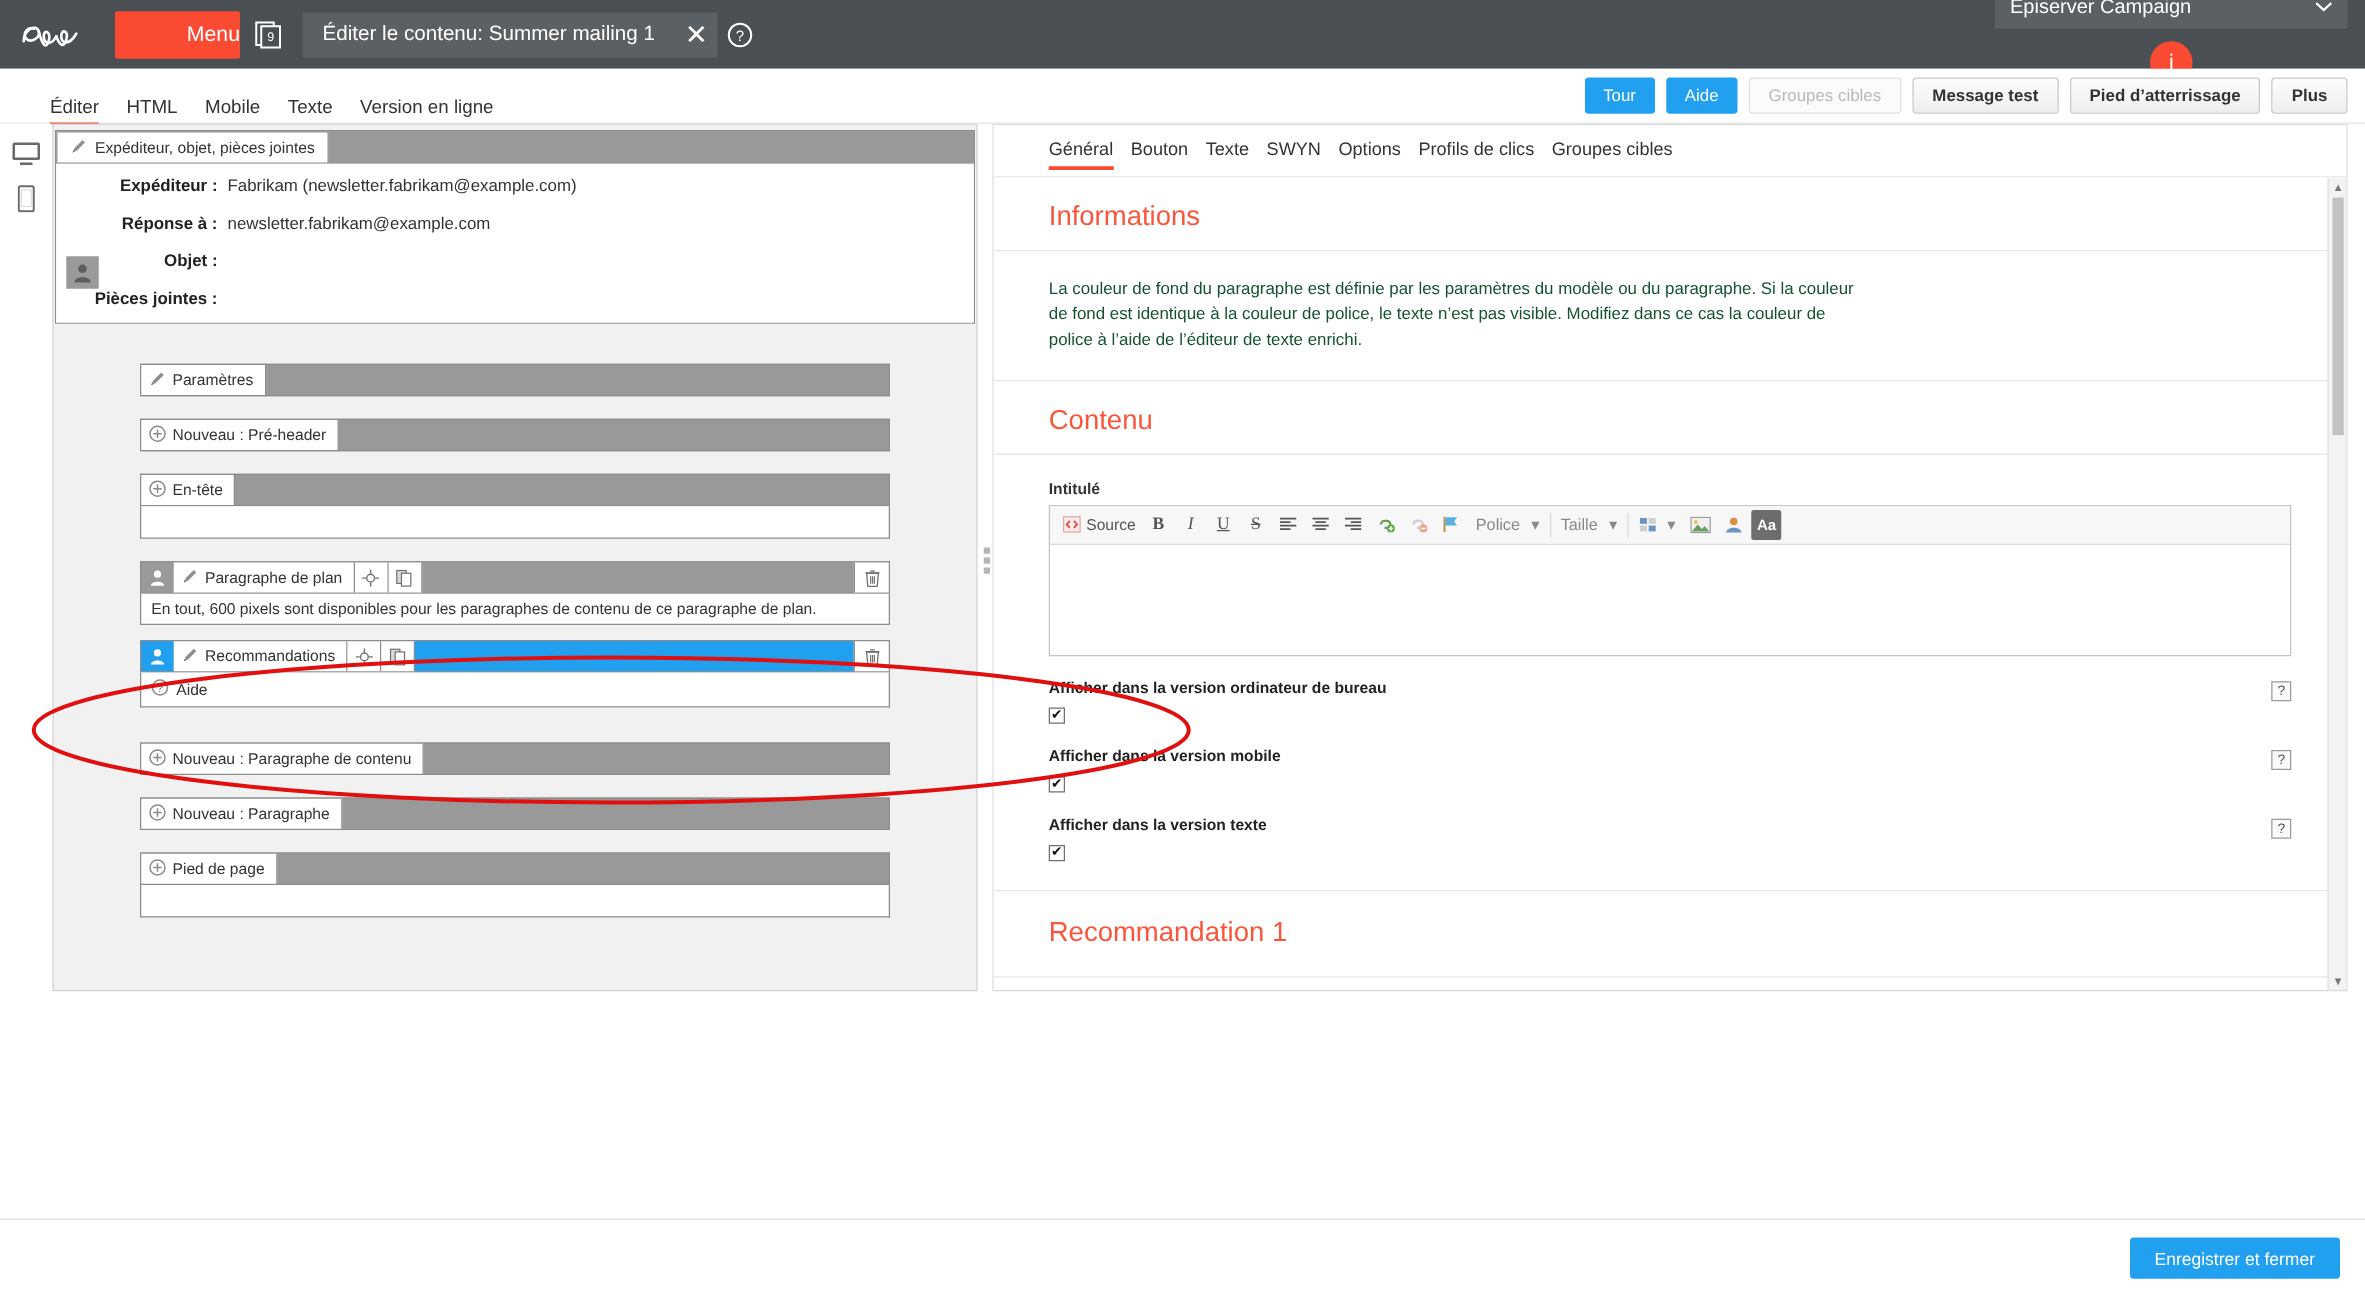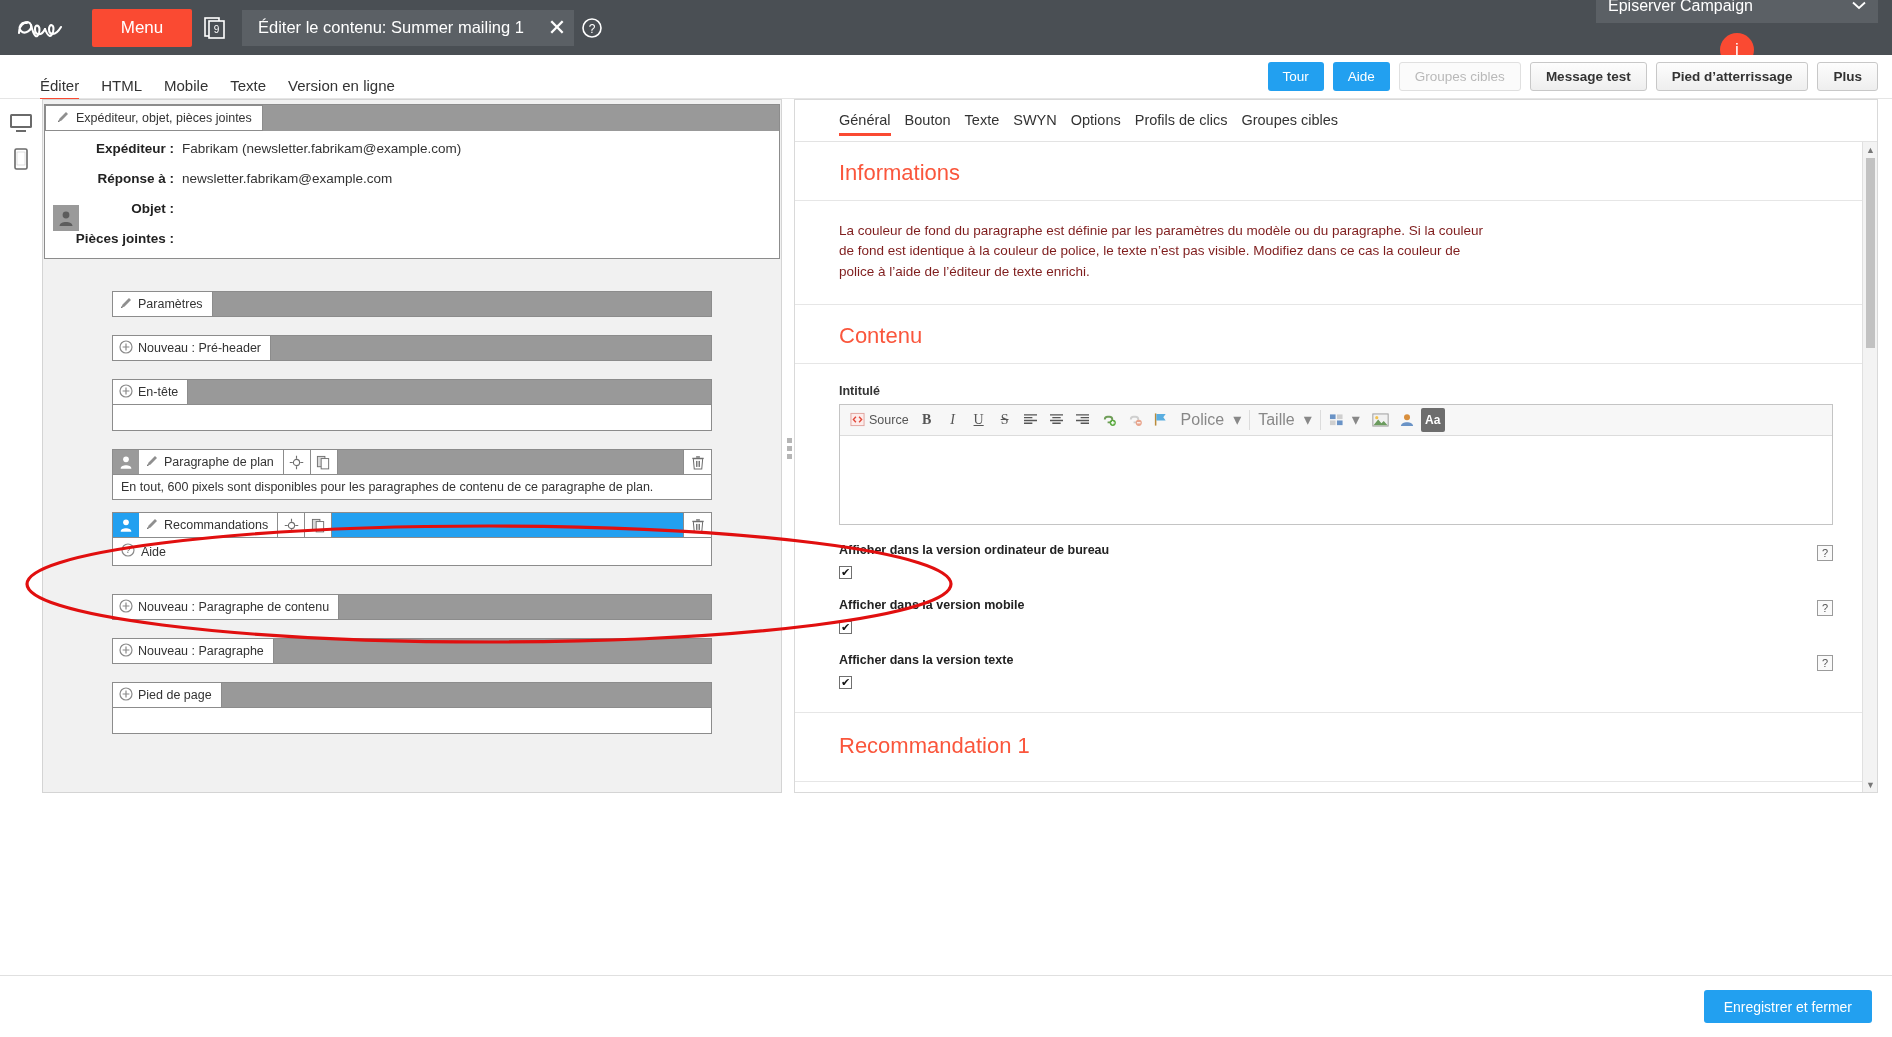--- a/index.html
+++ b/index.html
@@ -18,21 +18,21 @@
     background: #4a4f54;
     display: flex; align-items: center;
   }
   .logo {
     width: 92px; height: 55px; display: flex; align-items: center; justify-content: center;
     color: #fff;
   }
   .logo svg { display: block; }
   .menu-btn {
     width: 100px; height: 38px; background: #fa4a32; color: #fff;
-    display: flex; align-items: center; justify-content: center;
+    display: flex; align-items: center; justify-content: flex-end;
     font-size: 17px; cursor: pointer; border-radius: 2px;
   }
   .doc-icon {
     width: 46px; height: 55px; display: flex; align-items: center; justify-content: center;
     cursor: pointer;
   }
   .title-pill {
     height: 36px; background: #5b6065; color: #fff;
     display: flex; align-items: center; padding: 0 16px;
     font-size: 16.5px; margin-left: 4px;
@@ -181,34 +181,34 @@
     content: ''; position: absolute; left: 0; right: 0; bottom: -1px; height: 3px; background: #fa4a32;
   }
   .rp-scrollarea {
     flex: 1; position: relative; overflow: hidden; background: #fff;
   }
   .rp-content { padding: 0; }
   .sec {
     border-bottom: 1px solid #e6e6e6; padding: 22px 44px;
   }
   .sec-h { font-size: 22px; color: #fa563c; font-weight: normal; }
-  .sec-p { font-size: 13.5px; color: #7f1d1d; line-height: 1.5; }
+  .sec-p { font-size: 13.5px; color: #14532d; line-height: 1.5; }
   .field-label { font-size: 12.5px; color: #333; font-weight: bold; margin-bottom: 6px; }
   .editor-box { border: 1px solid #c4c4c4; background: #fff; }
   .editor-toolbar {
     display: flex; align-items: center; gap: 2px; height: 31px;
     background: #f7f7f7; border-bottom: 1px solid #dcdcdc; padding: 0 6px;
   }
   .tb {
     height: 24px; min-width: 24px; padding: 0 4px; display: flex; align-items: center; justify-content: center;
     font-size: 14px; color: #555; cursor: pointer; gap: 4px;
   }
   .tb.src { color: #555; font-size: 12.5px; }
   .tb.sep { width: 1px; min-width: 1px; padding: 0; background: #dcdcdc; height: 20px; }
-  .tb.drop { font-size: 16px; color: #888; padding: 0 6px; }
+  .tb.drop { font-size: 13px; color: #888; padding: 0 6px; }
   .tb.active-bg { background: #6d6d6d; color: #fff; border-radius: 2px; }
   .editor-area { height: 88px; background: #fff; }
   .chk-label { font-size: 12.5px; font-weight: bold; color: #222; margin: 18px 0 5px 0; }
   .chk {
     width: 13px; height: 13px; border: 1px solid #707070; background: #fff;
     display: inline-flex; align-items: center; justify-content: center;
     font-size: 11px; color: #111; cursor: pointer; line-height: 1;
   }
   .help-q {
     width: 16px; height: 16px; border: 1px solid #9b9b9b; background: #fafafa;

